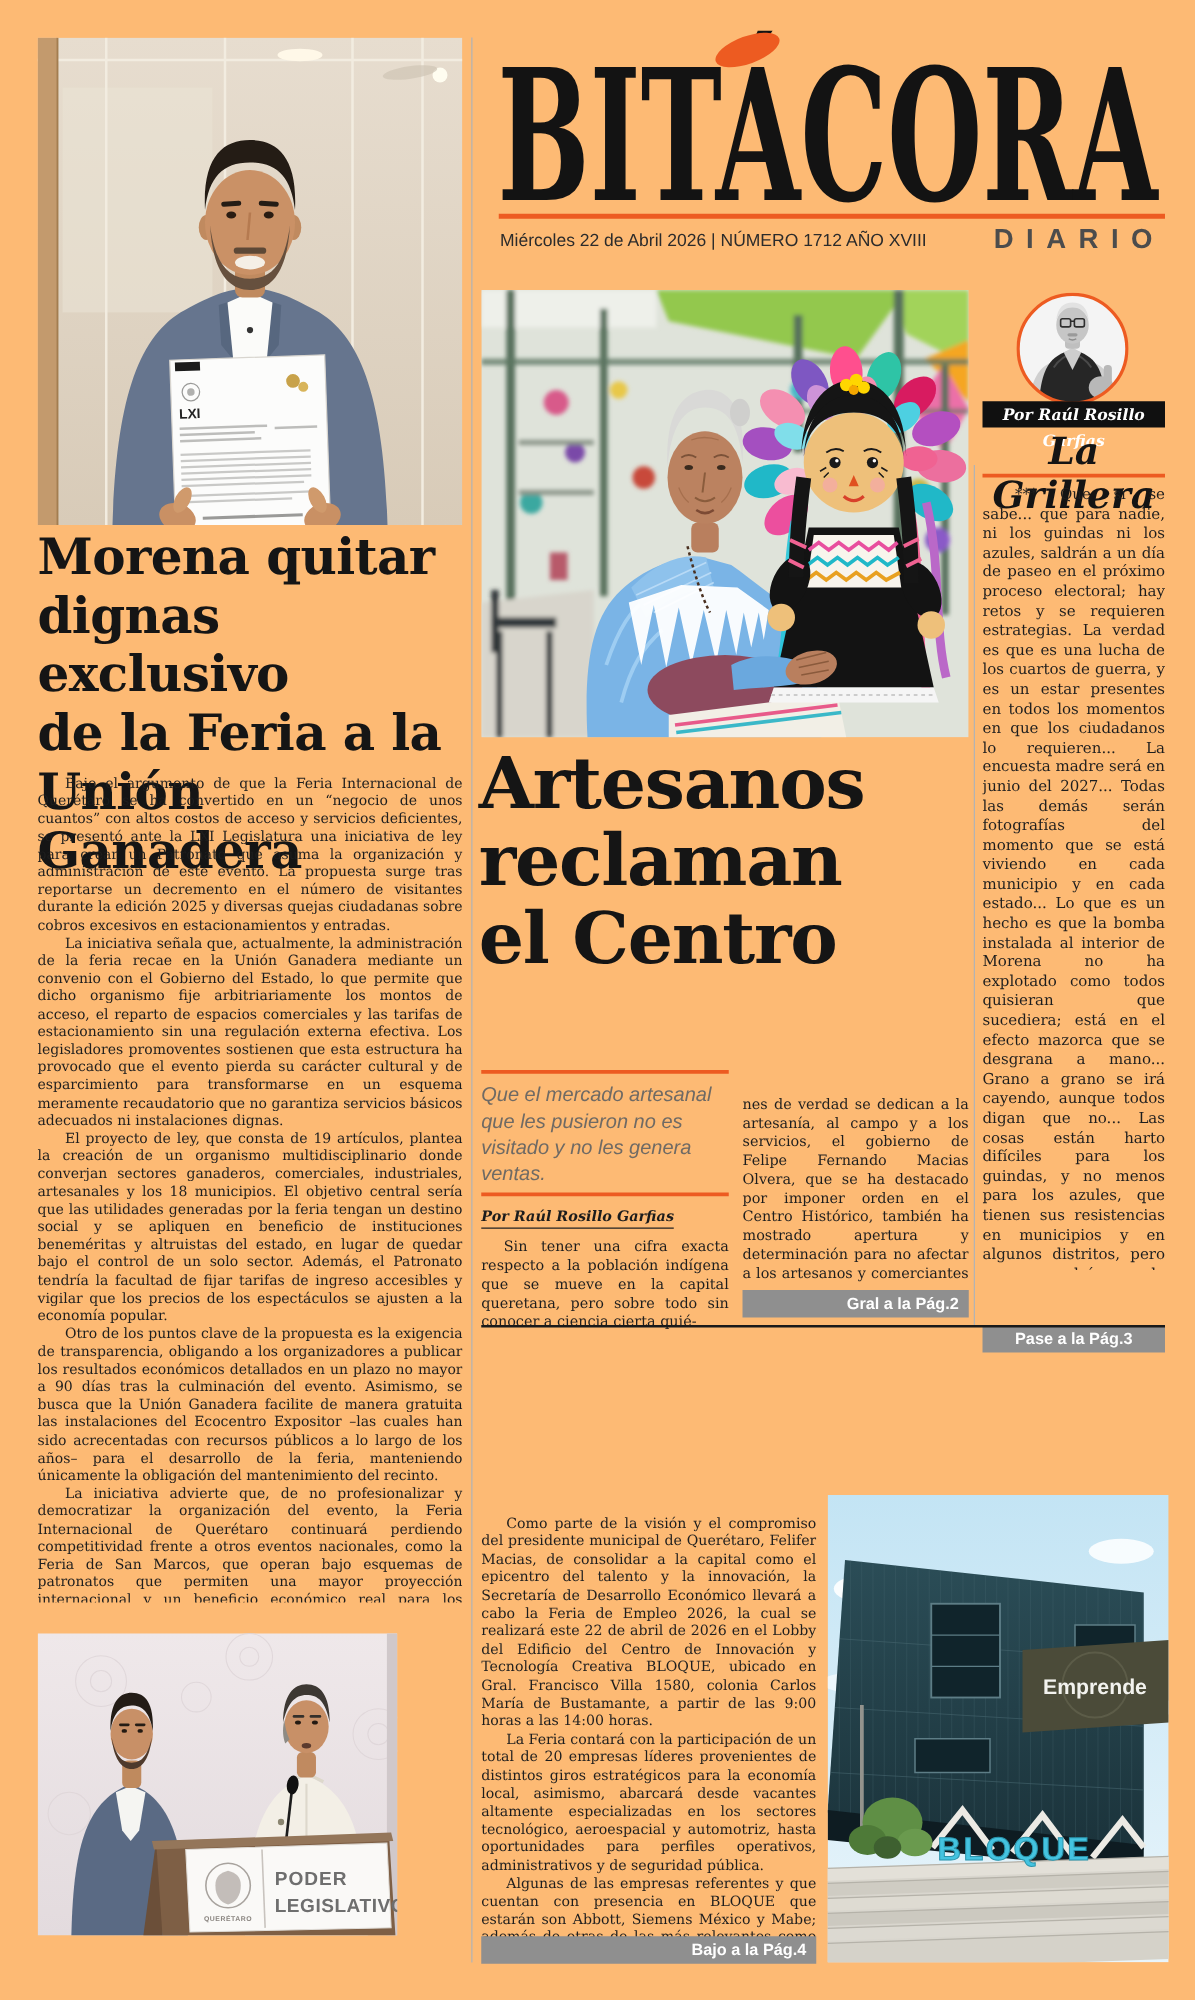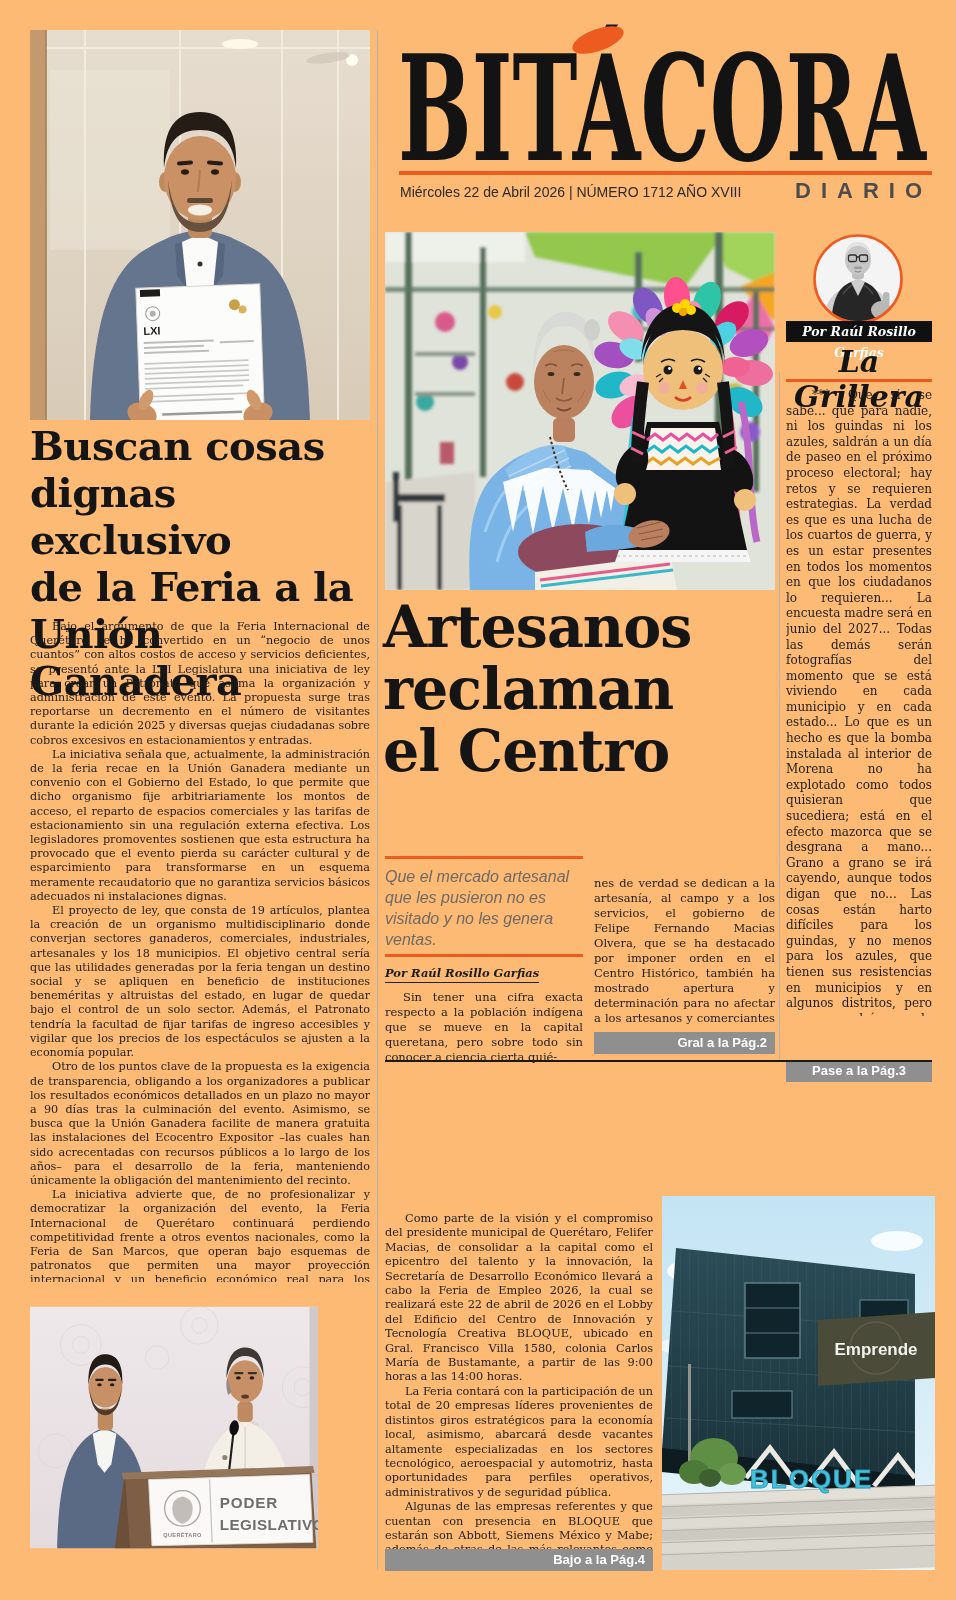--- a/index.html
+++ b/index.html
@@ -146,21 +146,21 @@
         <rect x="130" y="382" width="80" height="2.5" fill="#9a9a98"></rect>
       </g>
       <ellipse cx="112" cy="384" rx="15" ry="11" fill="#c99064" transform="rotate(20 112 384)"></ellipse>
       <ellipse cx="116" cy="370" rx="6" ry="11" fill="#d09a6c" transform="rotate(28 116 370)"></ellipse>
       <ellipse cx="228" cy="384" rx="15" ry="11" fill="#c99064" transform="rotate(-20 228 384)"></ellipse>
       <ellipse cx="224" cy="370" rx="6" ry="11" fill="#d09a6c" transform="rotate(-28 224 370)"></ellipse>
     </svg>
   </div>
 
   <div class="abs headline hl-lead">
-    <div>Buscan cosas</div>
+    <div>Morena quitar</div>
     <div>dignas exclusivo</div>
     <div>de la Feria a la</div>
     <div>Unión Ganadera</div>
   </div>
 
   <div class="abs bodytext lead-body">
     <p>Bajo el argumento de que la Feria Internacional de Querétaro se ha convertido en un “negocio de unos cuantos” con altos costos de acceso y servicios deficientes, se presentó ante la LXI Legislatura una iniciativa de ley para crear un Patronato que asuma la organización y administración de este evento. La propuesta surge tras reportarse un decremento en el número de visitantes durante la edición 2025 y diversas quejas ciudadanas sobre cobros excesivos en estacionamientos y entradas.</p>
     <p>La iniciativa señala que, actualmente, la administración de la feria recae en la Unión Ganadera mediante un convenio con el Gobierno del Estado, lo que permite que dicho organismo fije arbitriariamente los montos de acceso, el reparto de espacios comerciales y las tarifas de estacionamiento sin una regulación externa efectiva. Los legisladores promoventes sostienen que esta estructura ha provocado que el evento pierda su carácter cultural y de esparcimiento para transformarse en un esquema meramente recaudatorio que no garantiza servicios básicos adecuados ni instalaciones dignas.</p>
     <p>El proyecto de ley, que consta de 19 artículos, plantea la creación de un organismo multidisciplinario donde converjan sectores ganaderos, comerciales, industriales, artesanales y los 18 municipios. El objetivo central sería que las utilidades generadas por la feria tengan un destino social y se apliquen en beneficio de instituciones beneméritas y altruistas del estado, en lugar de quedar bajo el control de un solo sector. Además, el Patronato tendría la facultad de fijar tarifas de ingreso accesibles y vigilar que los precios de los espectáculos se ajusten a la economía popular.</p>
     <p>Otro de los puntos clave de la propuesta es la exigencia de transparencia, obligando a los organizadores a publicar los resultados económicos detallados en un plazo no mayor a 90 días tras la culminación del evento. Asimismo, se busca que la Unión Ganadera facilite de manera gratuita las instalaciones del Ecocentro Expositor –las cuales han sido acrecentadas con recursos públicos a lo largo de los años– para el desarrollo de la feria, manteniendo únicamente la obligación del mantenimiento del recinto.</p>

